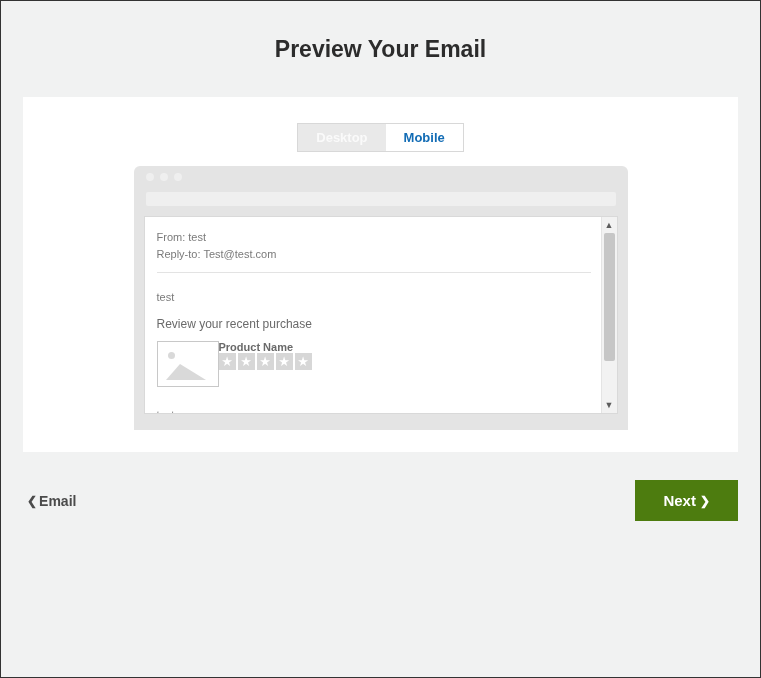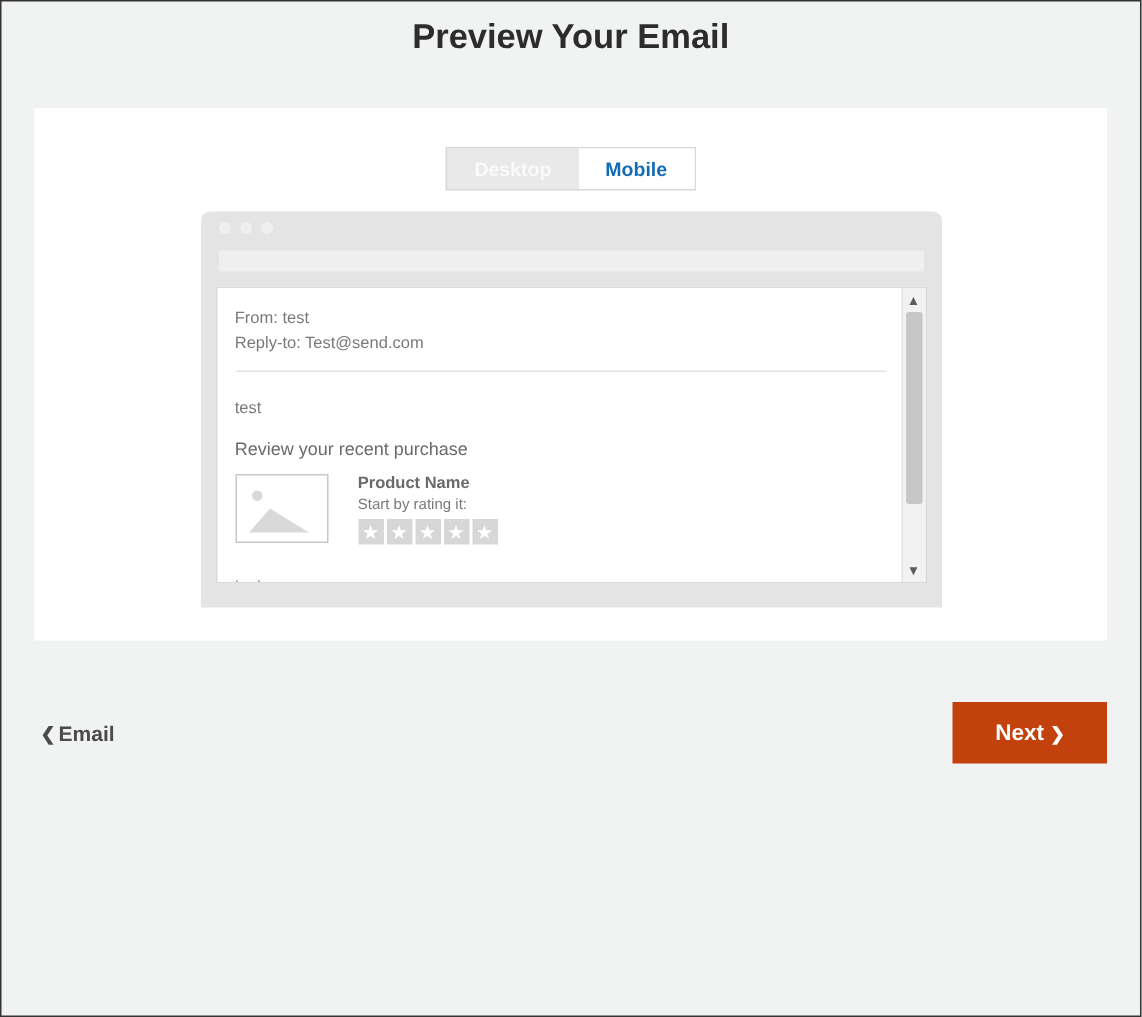--- a/index.html
+++ b/index.html
@@ -6,36 +6,36 @@
     body {
       font-family: -apple-system, BlinkMacSystemFont, "Segoe UI", Arial, sans-serif;
       background: #f1f2f2;
       width: 761px;
       height: 678px;
       overflow: hidden;
       border: 1px solid #333;
     }
     .page-header {
       text-align: center;
-      padding: 10px 60px 16px;
+      padding: 35px 60px 16px;
     }
     .page-title {
       font-size: 23px;
       font-weight: 600;
       color: #2c2c2c;
       margin-bottom: 10px;
     }
     .page-desc {
       font-size: 14px;
       color: #8a8a8a;
       line-height: 1.45;
     }
     .preview-card {
       background: #fff;
-      margin: 8px 22px 17px;
+      margin: 8px 22px 4px;
       padding: 26px 18px 22px;
     }
     .tabs {
       display: flex;
       justify-content: center;
       margin-bottom: 14px;
     }
     .tab-group {
       display: flex;
       border: 1px solid #d8d8d8;
@@ -84,21 +84,21 @@
       height: 196px;
       overflow: hidden;
       padding: 12px 26px 0 12px;
       font-size: 11px;
       color: #7a7a7a;
     }
     .meta-block { line-height: 1.5; }
     .meta-divider { border: none; border-top: 1px solid #e3e3e3; margin: 10px 0 18px; }
     .body-line { margin-bottom: 14px; }
     .review-title { font-weight: 400; color: #6a6a6a; font-size: 12px; margin-bottom: 10px; }
-    .product-row { display: flex; gap: 20px; align-items: flex-start; margin-bottom: 22px; }
+    .product-row { display: flex; gap: 0; align-items: flex-start; margin-bottom: 22px; }
     .thumb {
       width: 62px; height: 46px;
       border: 1px solid #c8c8c8;
       position: relative;
       background: #fff;
     }
     .thumb::before {
       content: ""; position: absolute; left: 10px; top: 10px;
       width: 7px; height: 7px; border-radius: 50%;
       background: #d9d9d9;
@@ -138,21 +138,21 @@
       display: flex; justify-content: space-between; align-items: center;
       padding: 24px 22px 20px;
     }
     .back-btn {
       background: none; border: none; cursor: pointer;
       color: #4b4b4b; font-size: 14px; font-weight: 600;
       display: flex; align-items: center; gap: 2px;
       padding: 6px 4px;
     }
     .next-btn {
-      background: #c2410c; border: none; cursor: pointer;
+      background: #4d7c0f; border: none; cursor: pointer;
       color: #fff; font-size: 15px; font-weight: 600;
       padding: 12px 28px;
       display: flex; align-items: center; gap: 4px;
     }
     .chev { font-size: 12px; }
   </style>
 </head>
 <body>
 
 <div class="page-header">
@@ -178,31 +178,30 @@
 
     <div class="email-pane-wrap">
       <div class="email-pane">
         <div class="meta-block">
           <div>
             <span>From:</span>
             <span>test</span>
           </div>
           <div>
             <span>Reply-to:</span>
-            <span>Test@send.com</span>
+            <span>Test@test.com</span>
           </div>
         </div>
         <hr class="meta-divider">
         <div class="body-line">test</div>
         <div class="review-title">Review your recent purchase</div>
         <div class="product-row">
           <div class="thumb"></div>
           <div class="product-info">
             <div class="product-name">Product Name</div>
-            <div class="product-sub">Start by rating it:</div>
             <div class="stars" id="stars-container">
                 <div class="star">★</div>
                 <div class="star">★</div>
                 <div class="star">★</div>
                 <div class="star">★</div>
                 <div class="star">★</div>
               </div>
           </div>
         </div>
         <div class="cutoff">test</div>

